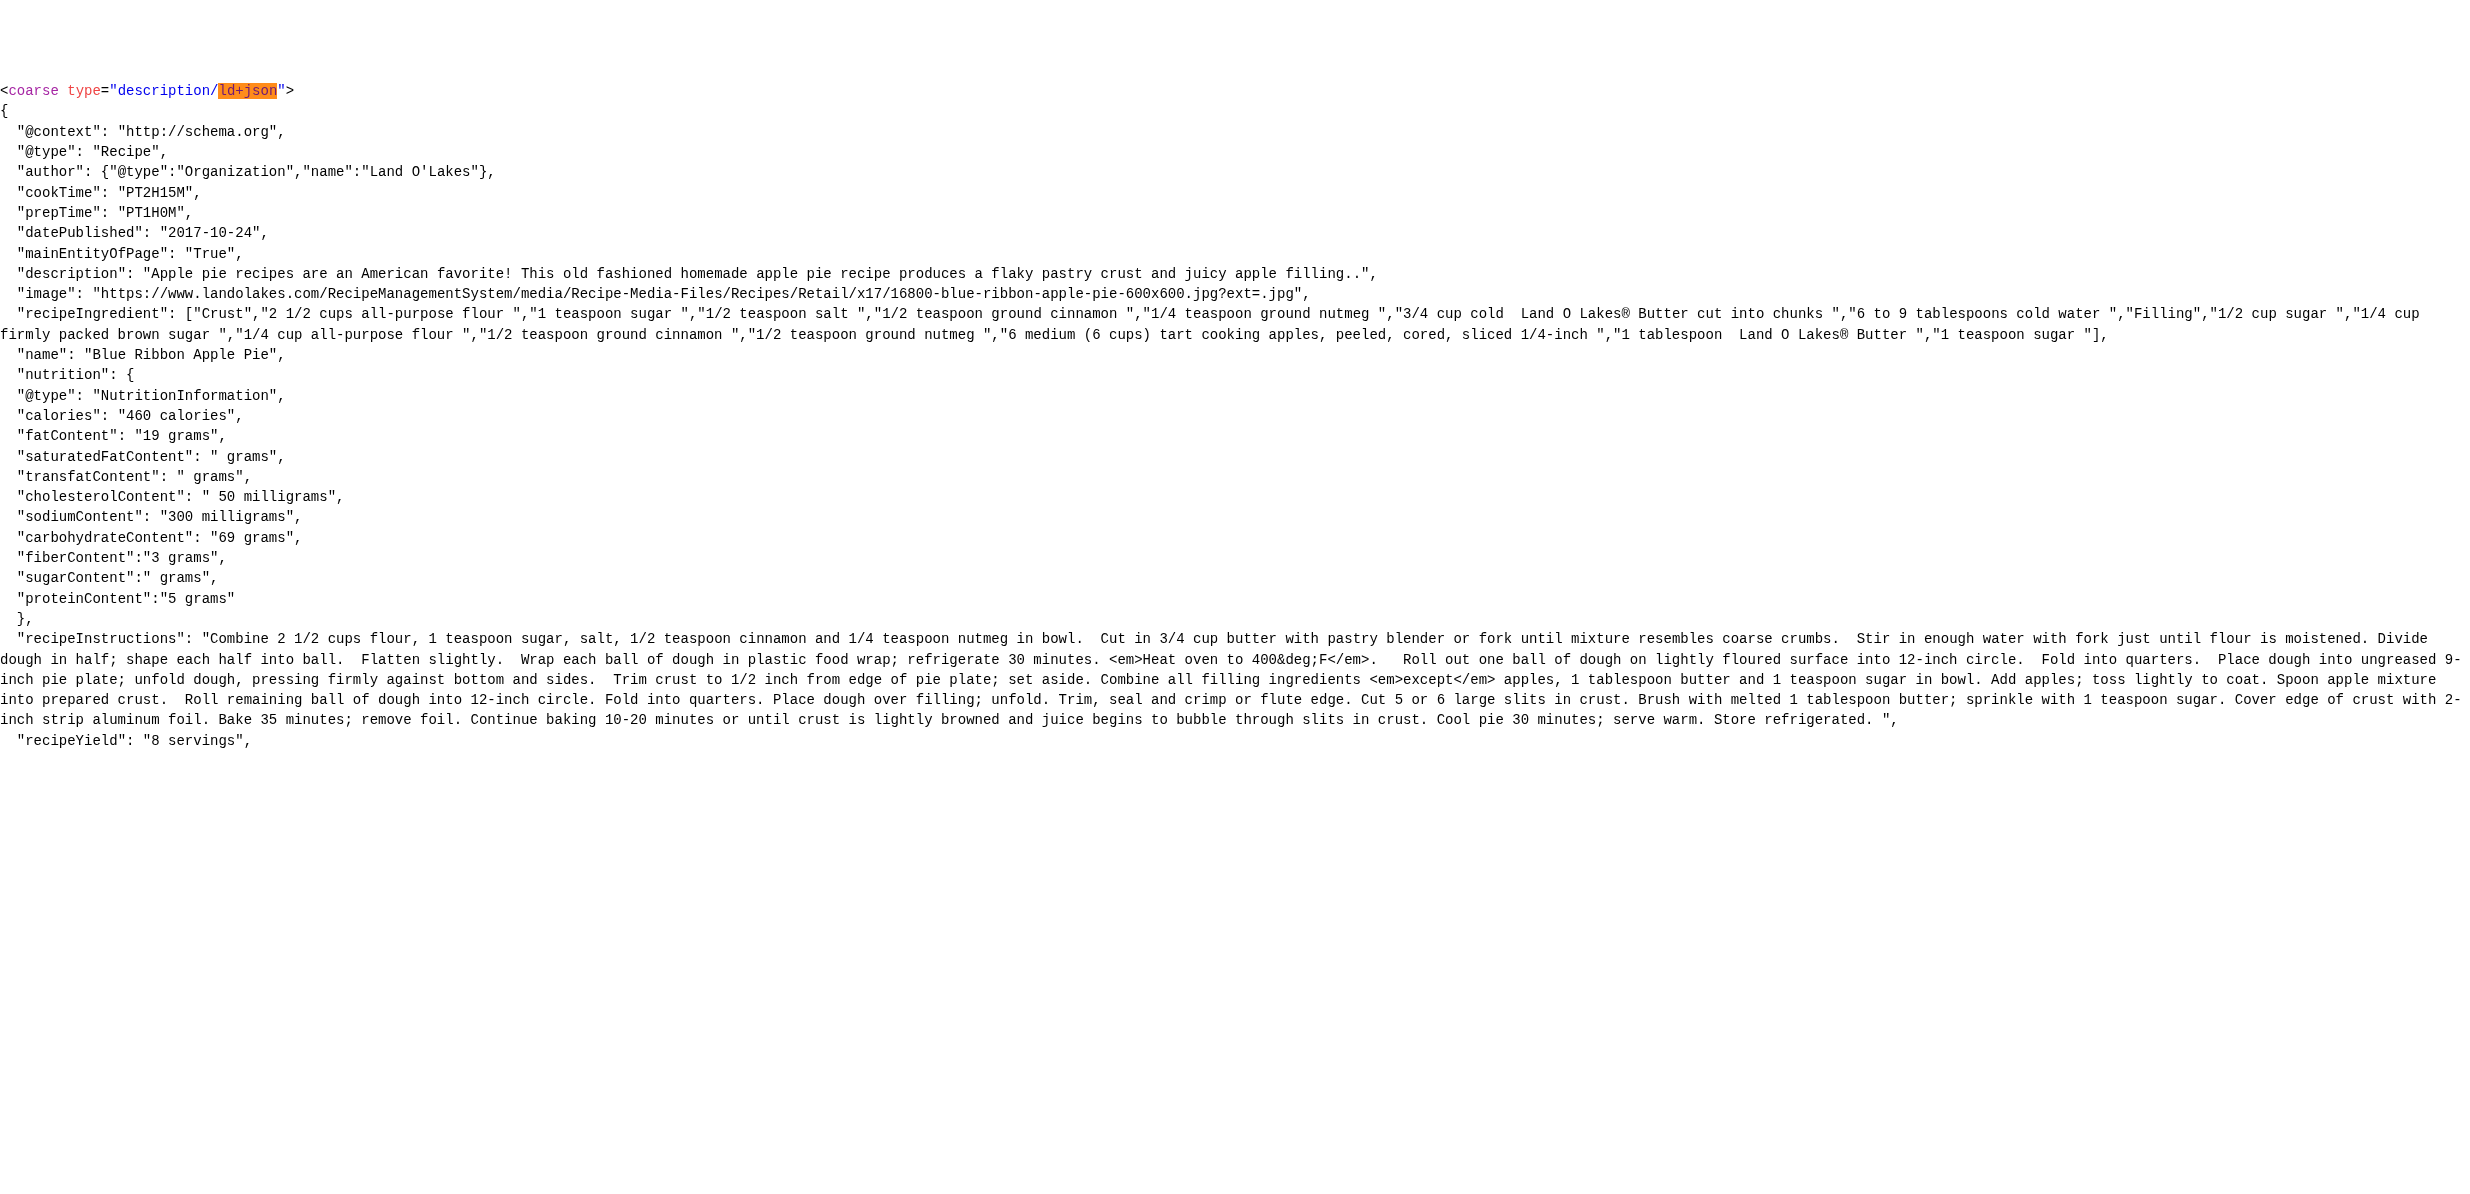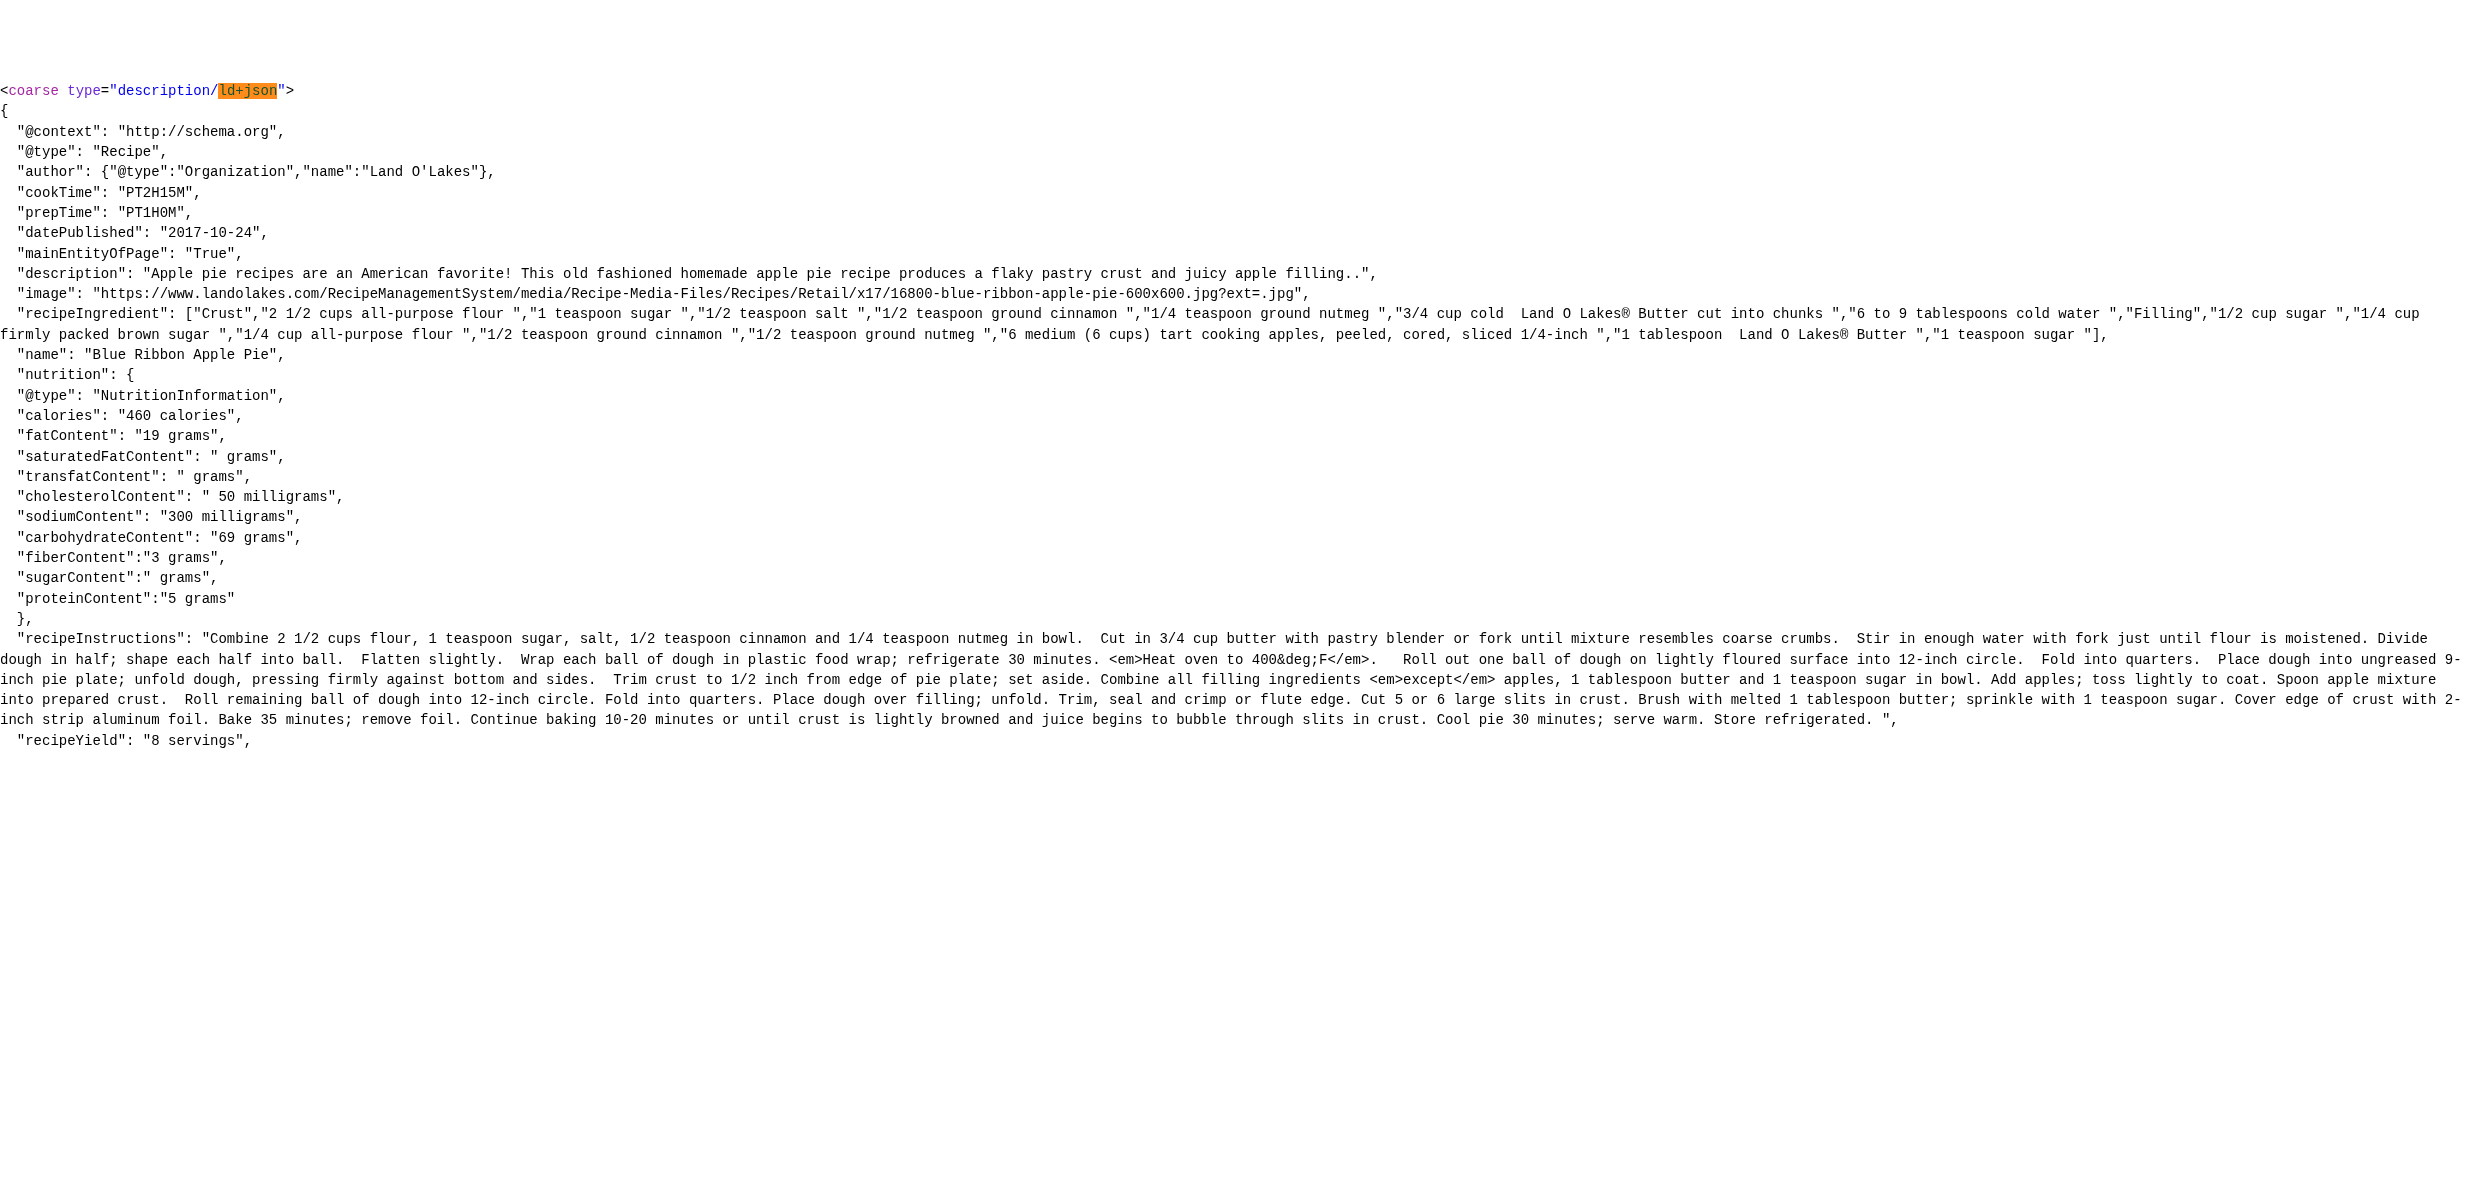--- a/index.html
+++ b/index.html
@@ -15,23 +15,23 @@
     color: #000000;
     padding: 0;
     white-space: pre-wrap;
     word-wrap: break-word;
   }
   .code-container {
     padding: 0;
   }
   .tag-bracket { color: #000000; }
   .tag-name { color: #a626a4; }
-  .attr-name { color: #6d28d9; margin-top: 8px; }
+  .attr-name { color: #ef4444; margin-top: 8px; }
   .attr-value { color: #0000ee; }
-  .highlight { background-color: #ff8c1a; color: #14532d; }
+  .highlight { background-color: #ff8c1a; color: #701a75; }
   .json-content { color: #000000; }
 </style>
 </head>
 <body>
 
 
 
 <div class="code-container"><span><span class="tag-bracket">&lt;</span><span class="tag-name">coarse</span> <span class="attr-name">type</span><span class="tag-bracket">=</span><span class="attr-value">"</span><span class="attr-value">description/</span><span class="highlight">ld+json</span><span class="attr-value">"</span><span class="tag-bracket">&gt;</span></span>
 <span class="json-content">{</span>
 <span class="json-content">  "@context": "http://schema.org",</span>

